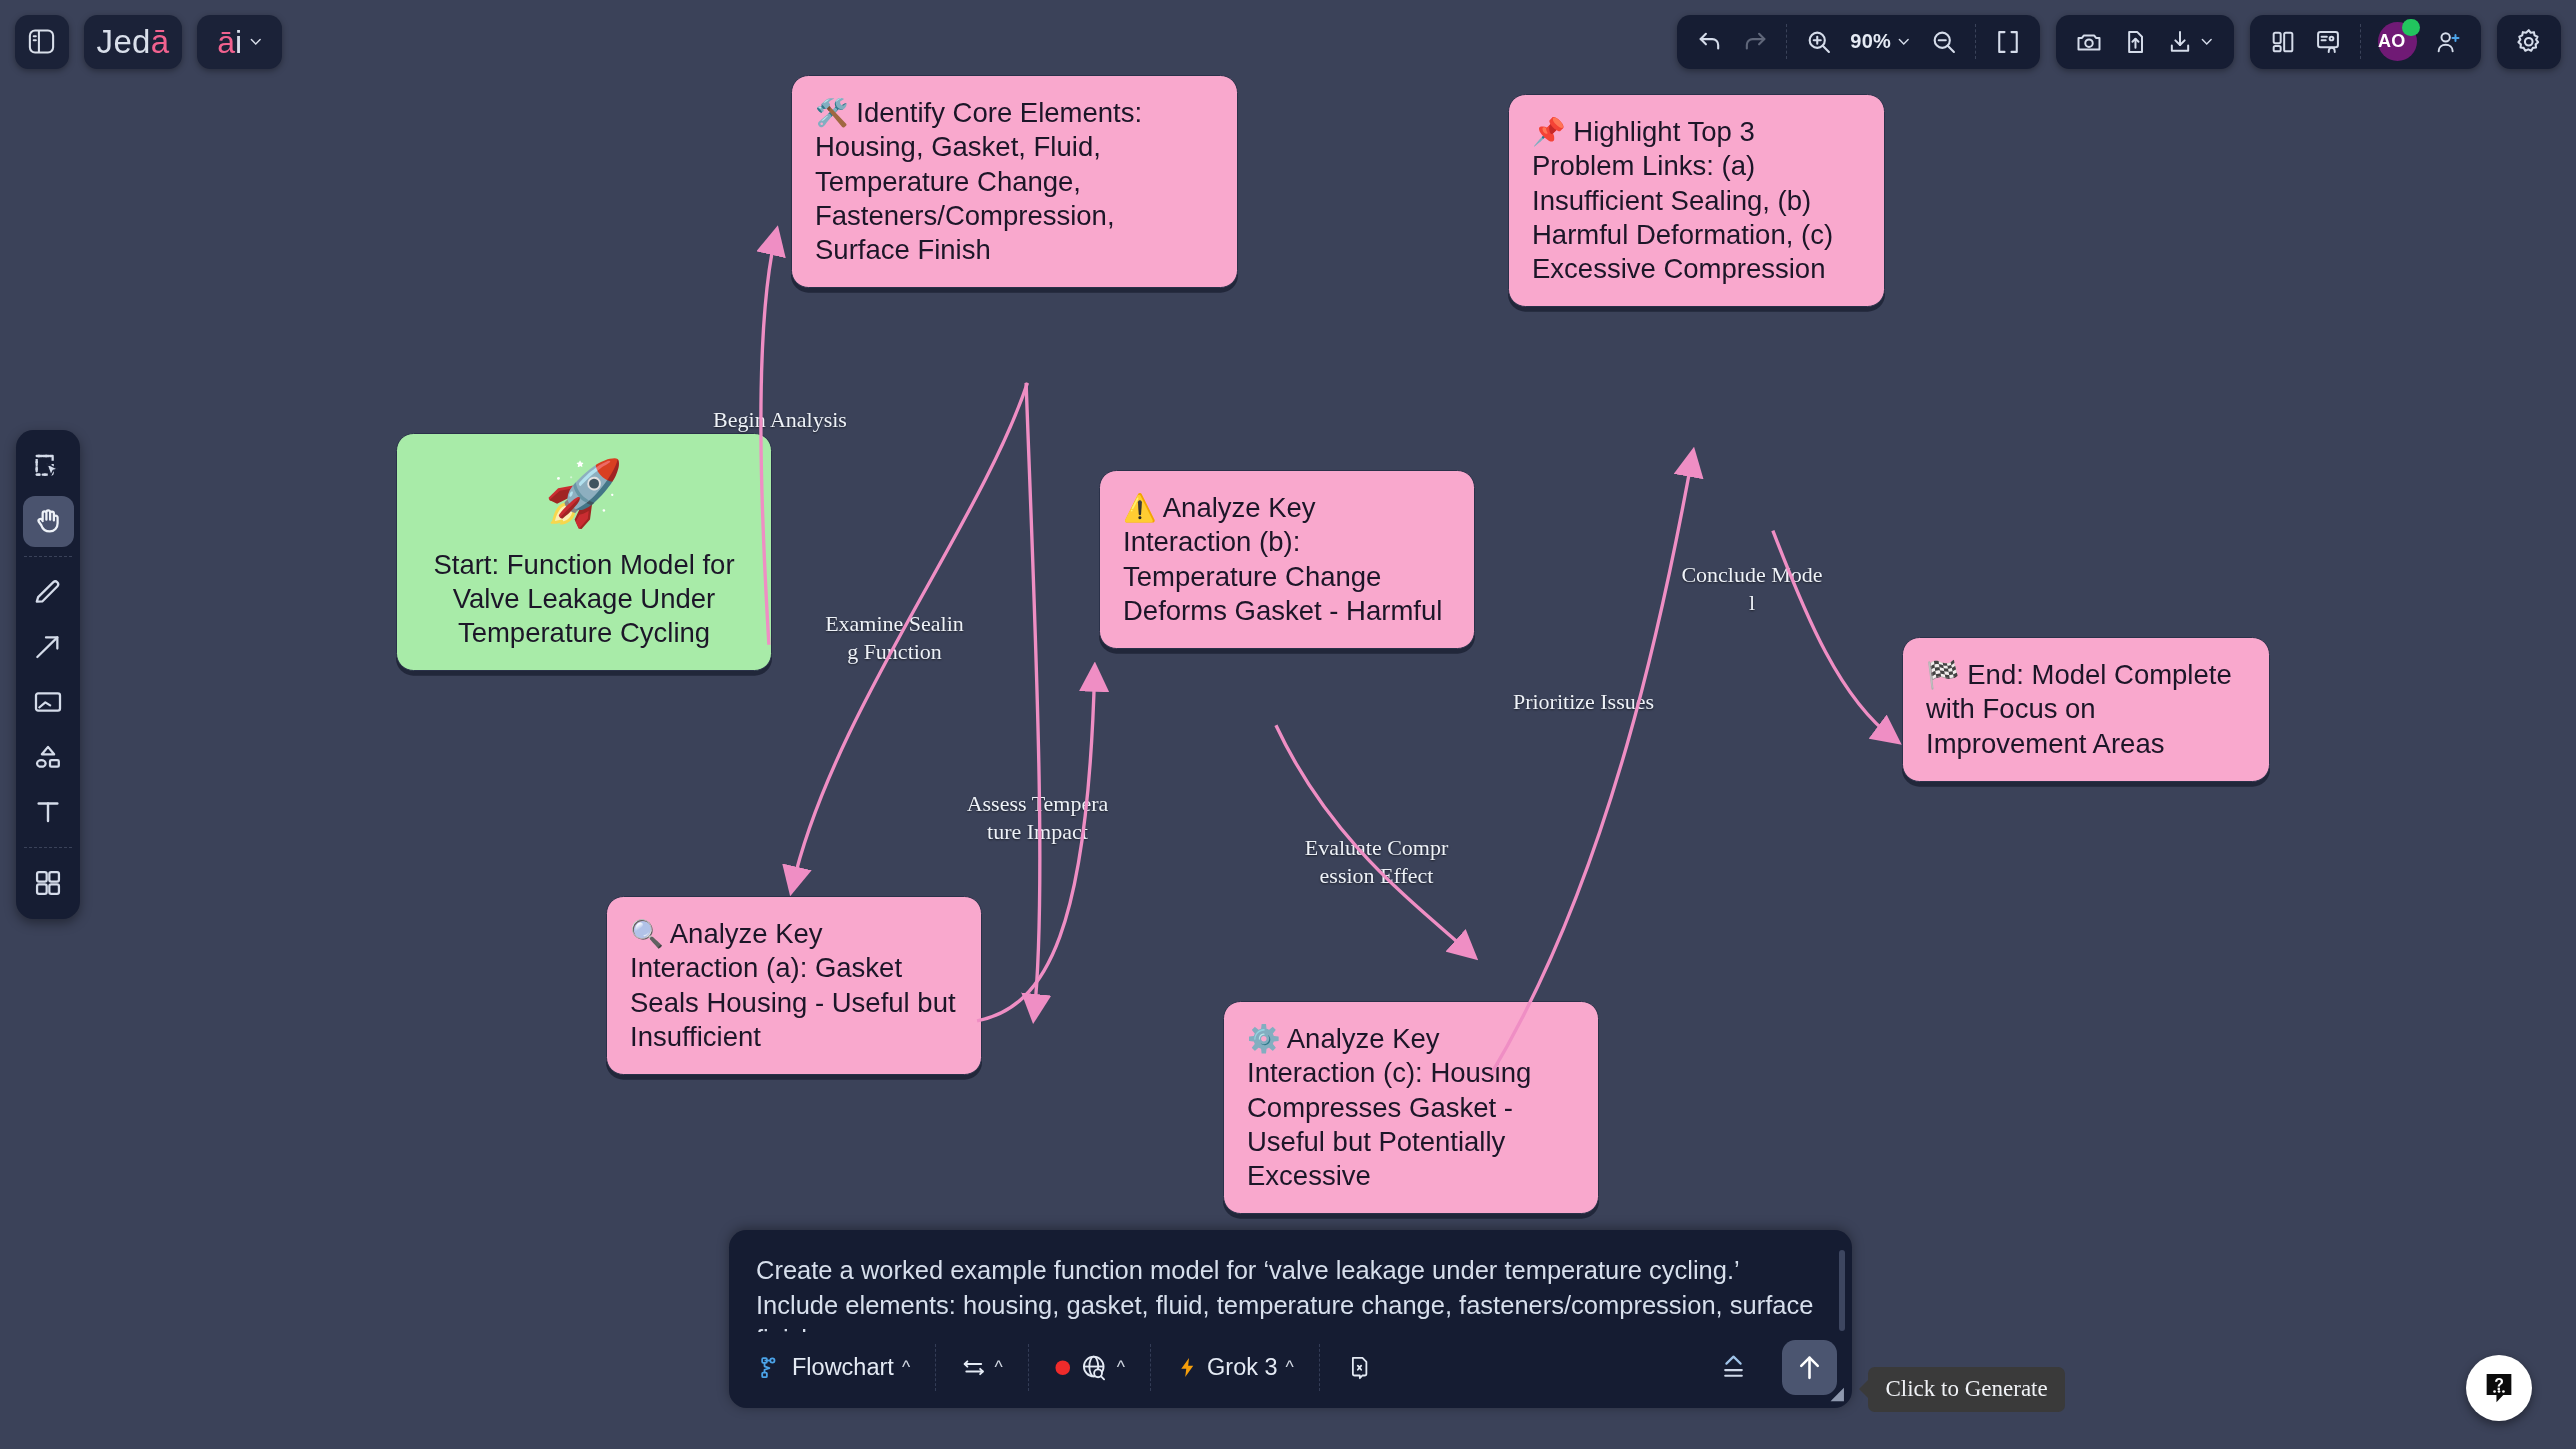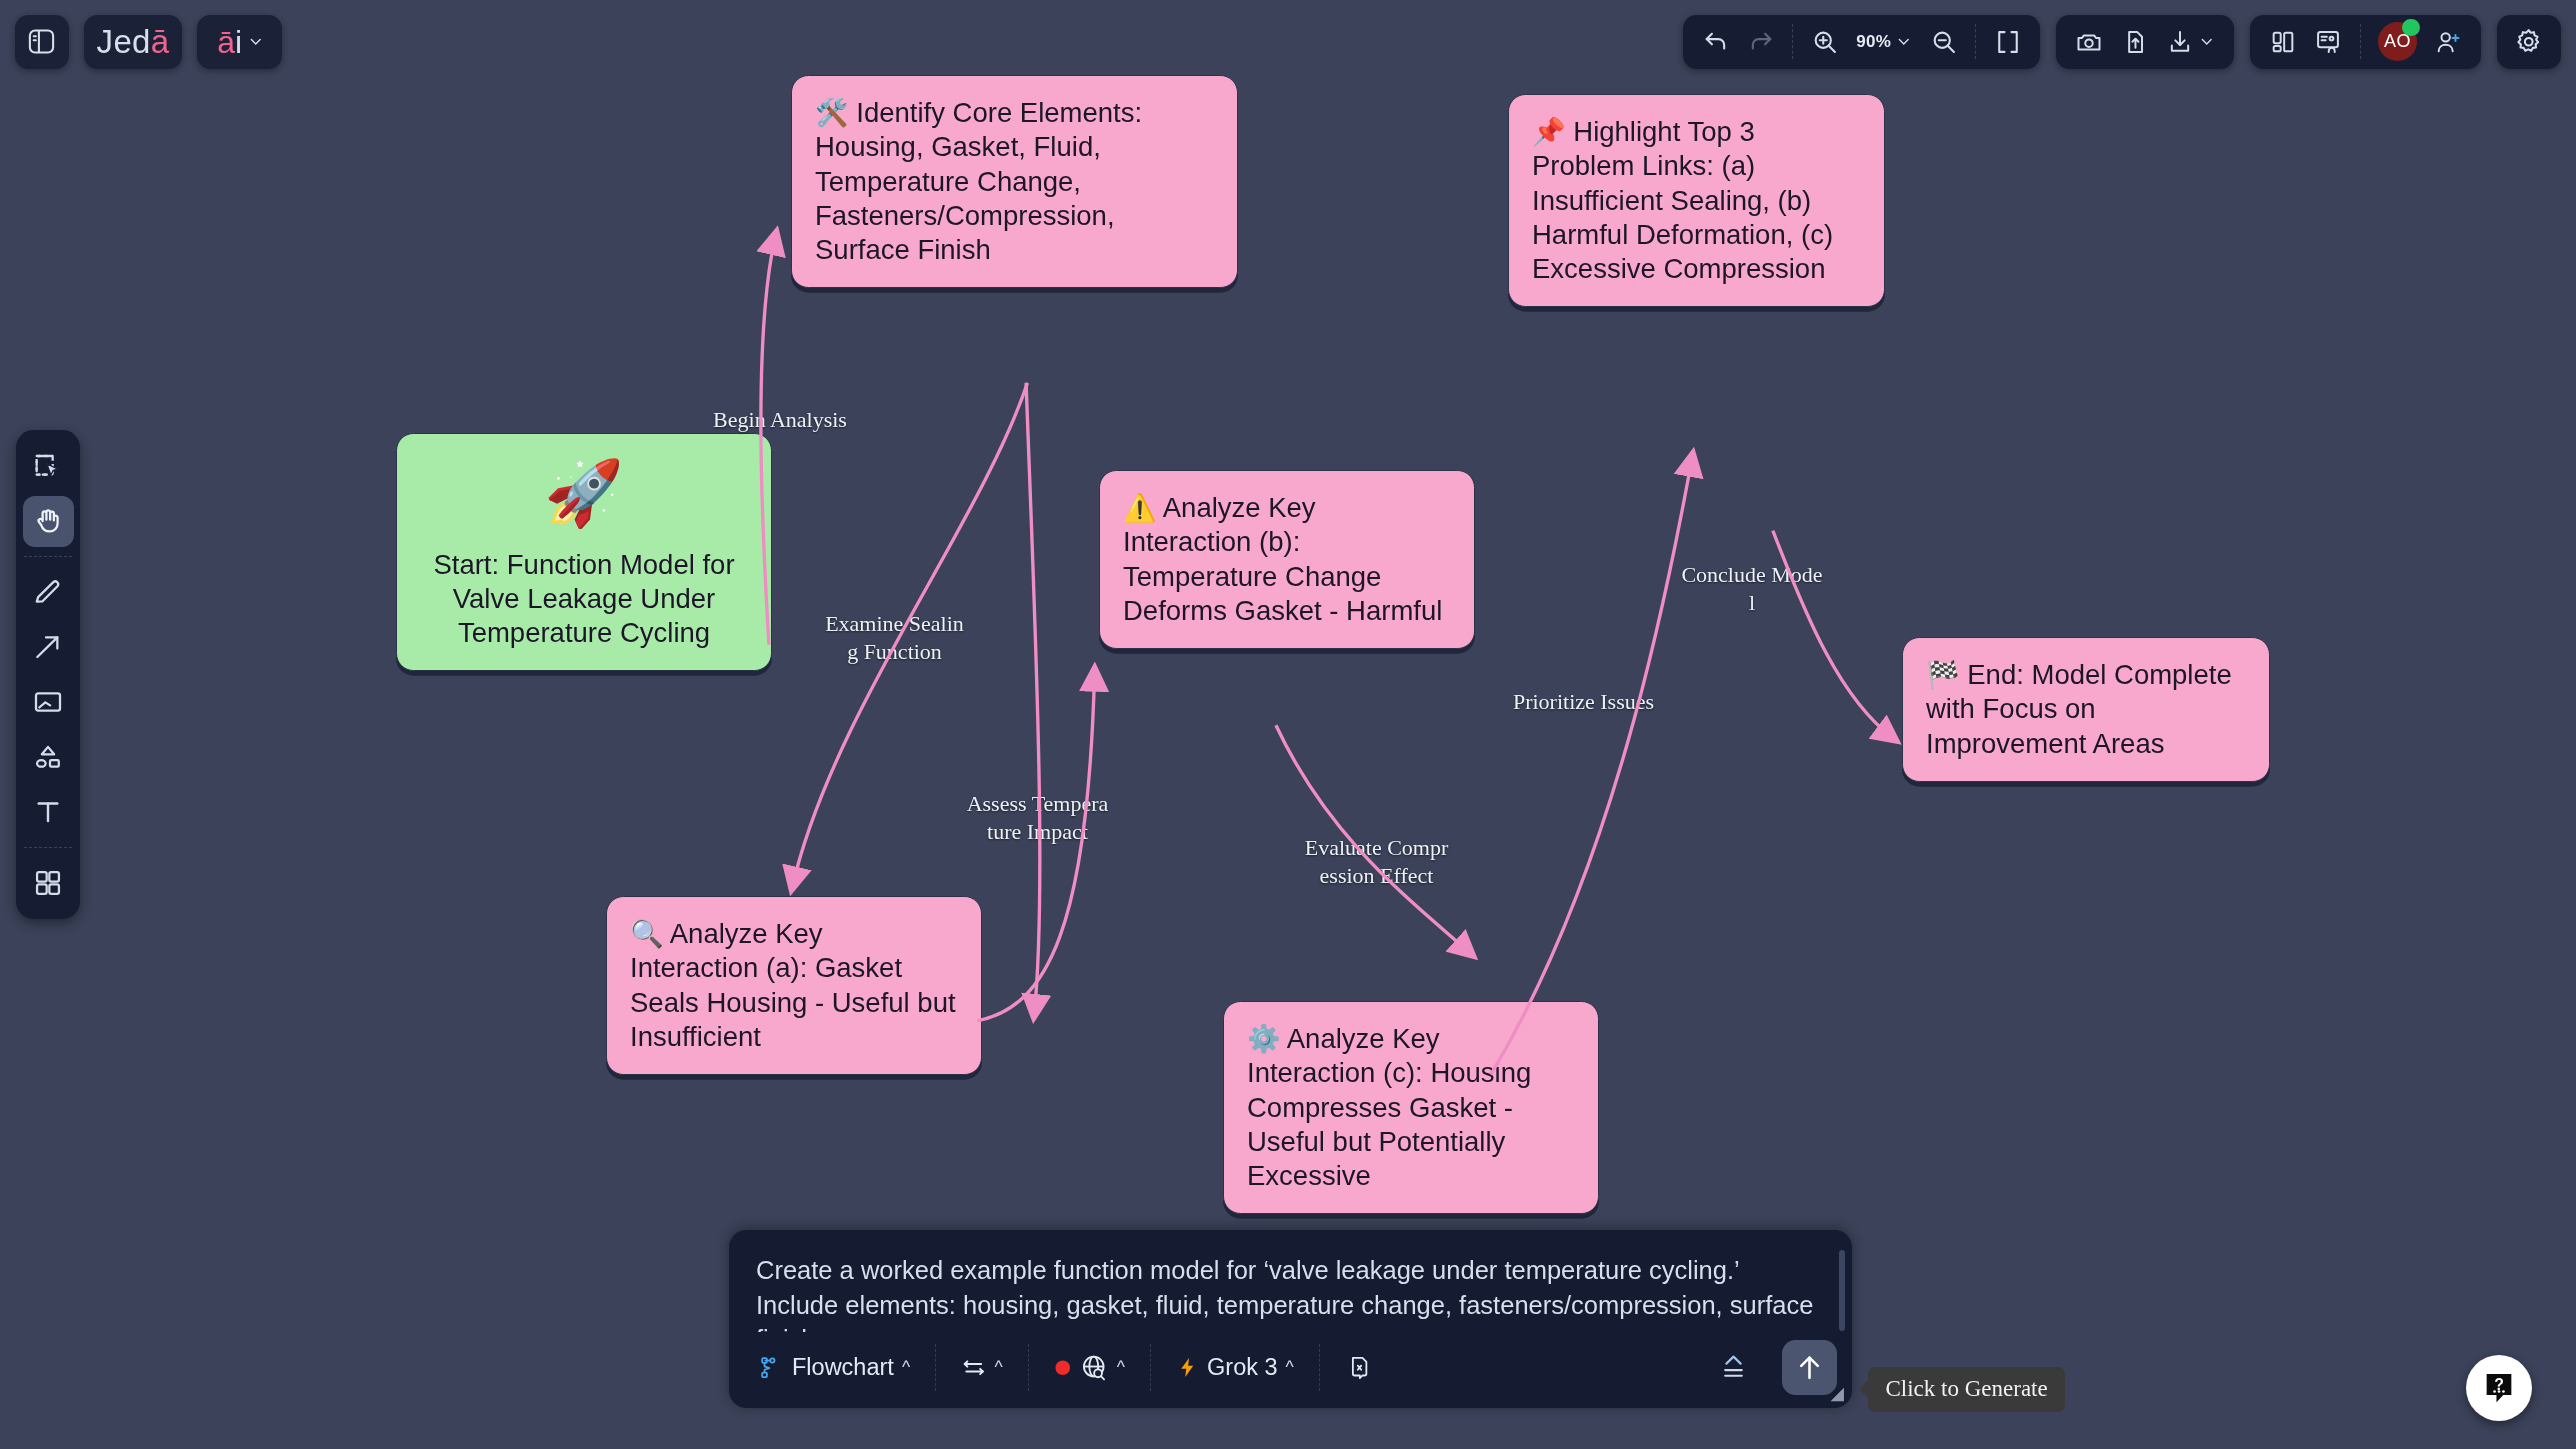--- a/index.html
+++ b/index.html
@@ -39,25 +39,25 @@
     display: flex; align-items: center; padding: 0 12px; gap: 4px;
     box-shadow: 0 2px 6.7px rgba(0,0,0,.35);
   }
   .tb-item {
     height: 42px; min-width: 38px; padding: 0 6.7px; border-radius: 8px;
     display: flex; align-items: center; justify-content: center; gap: 4px;
     color: #d5dcea;
   }
   .tb-item.dim { opacity: .38; }
   .vsep { width: 0; height: 35px; border-left: 1.3px dashed #3a4259; margin: 0 6.7px; }
-  .zoom-val { font-size: 17px; color: #e6ebf5; font-weight: 700; letter-spacing: 0.3px; }
+  .zoom-val { font-size: 20px; color: #e6ebf5; font-weight: 700; letter-spacing: 0.3px; }
   .avatar {
     position: relative; width: 39px; height: 39px; border-radius: 50%;
-    background: #7f1d1d; color: #fff; font-size: 18px; font-weight: 400;
-    display: flex; align-items: center; justify-content: center; letter-spacing: 0.3px;
+    background: #701a75; color: #fff; font-size: 18px; font-weight: 700;
+    display: flex; align-items: center; letter-spacing: 0.3px;
   }
   .avatar .dot {
     position: absolute; right: -2.7px; top: -3.4px; width: 17.5px; height: 17.5px;
     border-radius: 50%; background: #22c55e;
   }
 
   
   #rail {
     position: absolute; left: 16px; top: 430px; width: 64px;
     background: #161d33; border-radius: 17.5px; padding: 10.7px 0;

